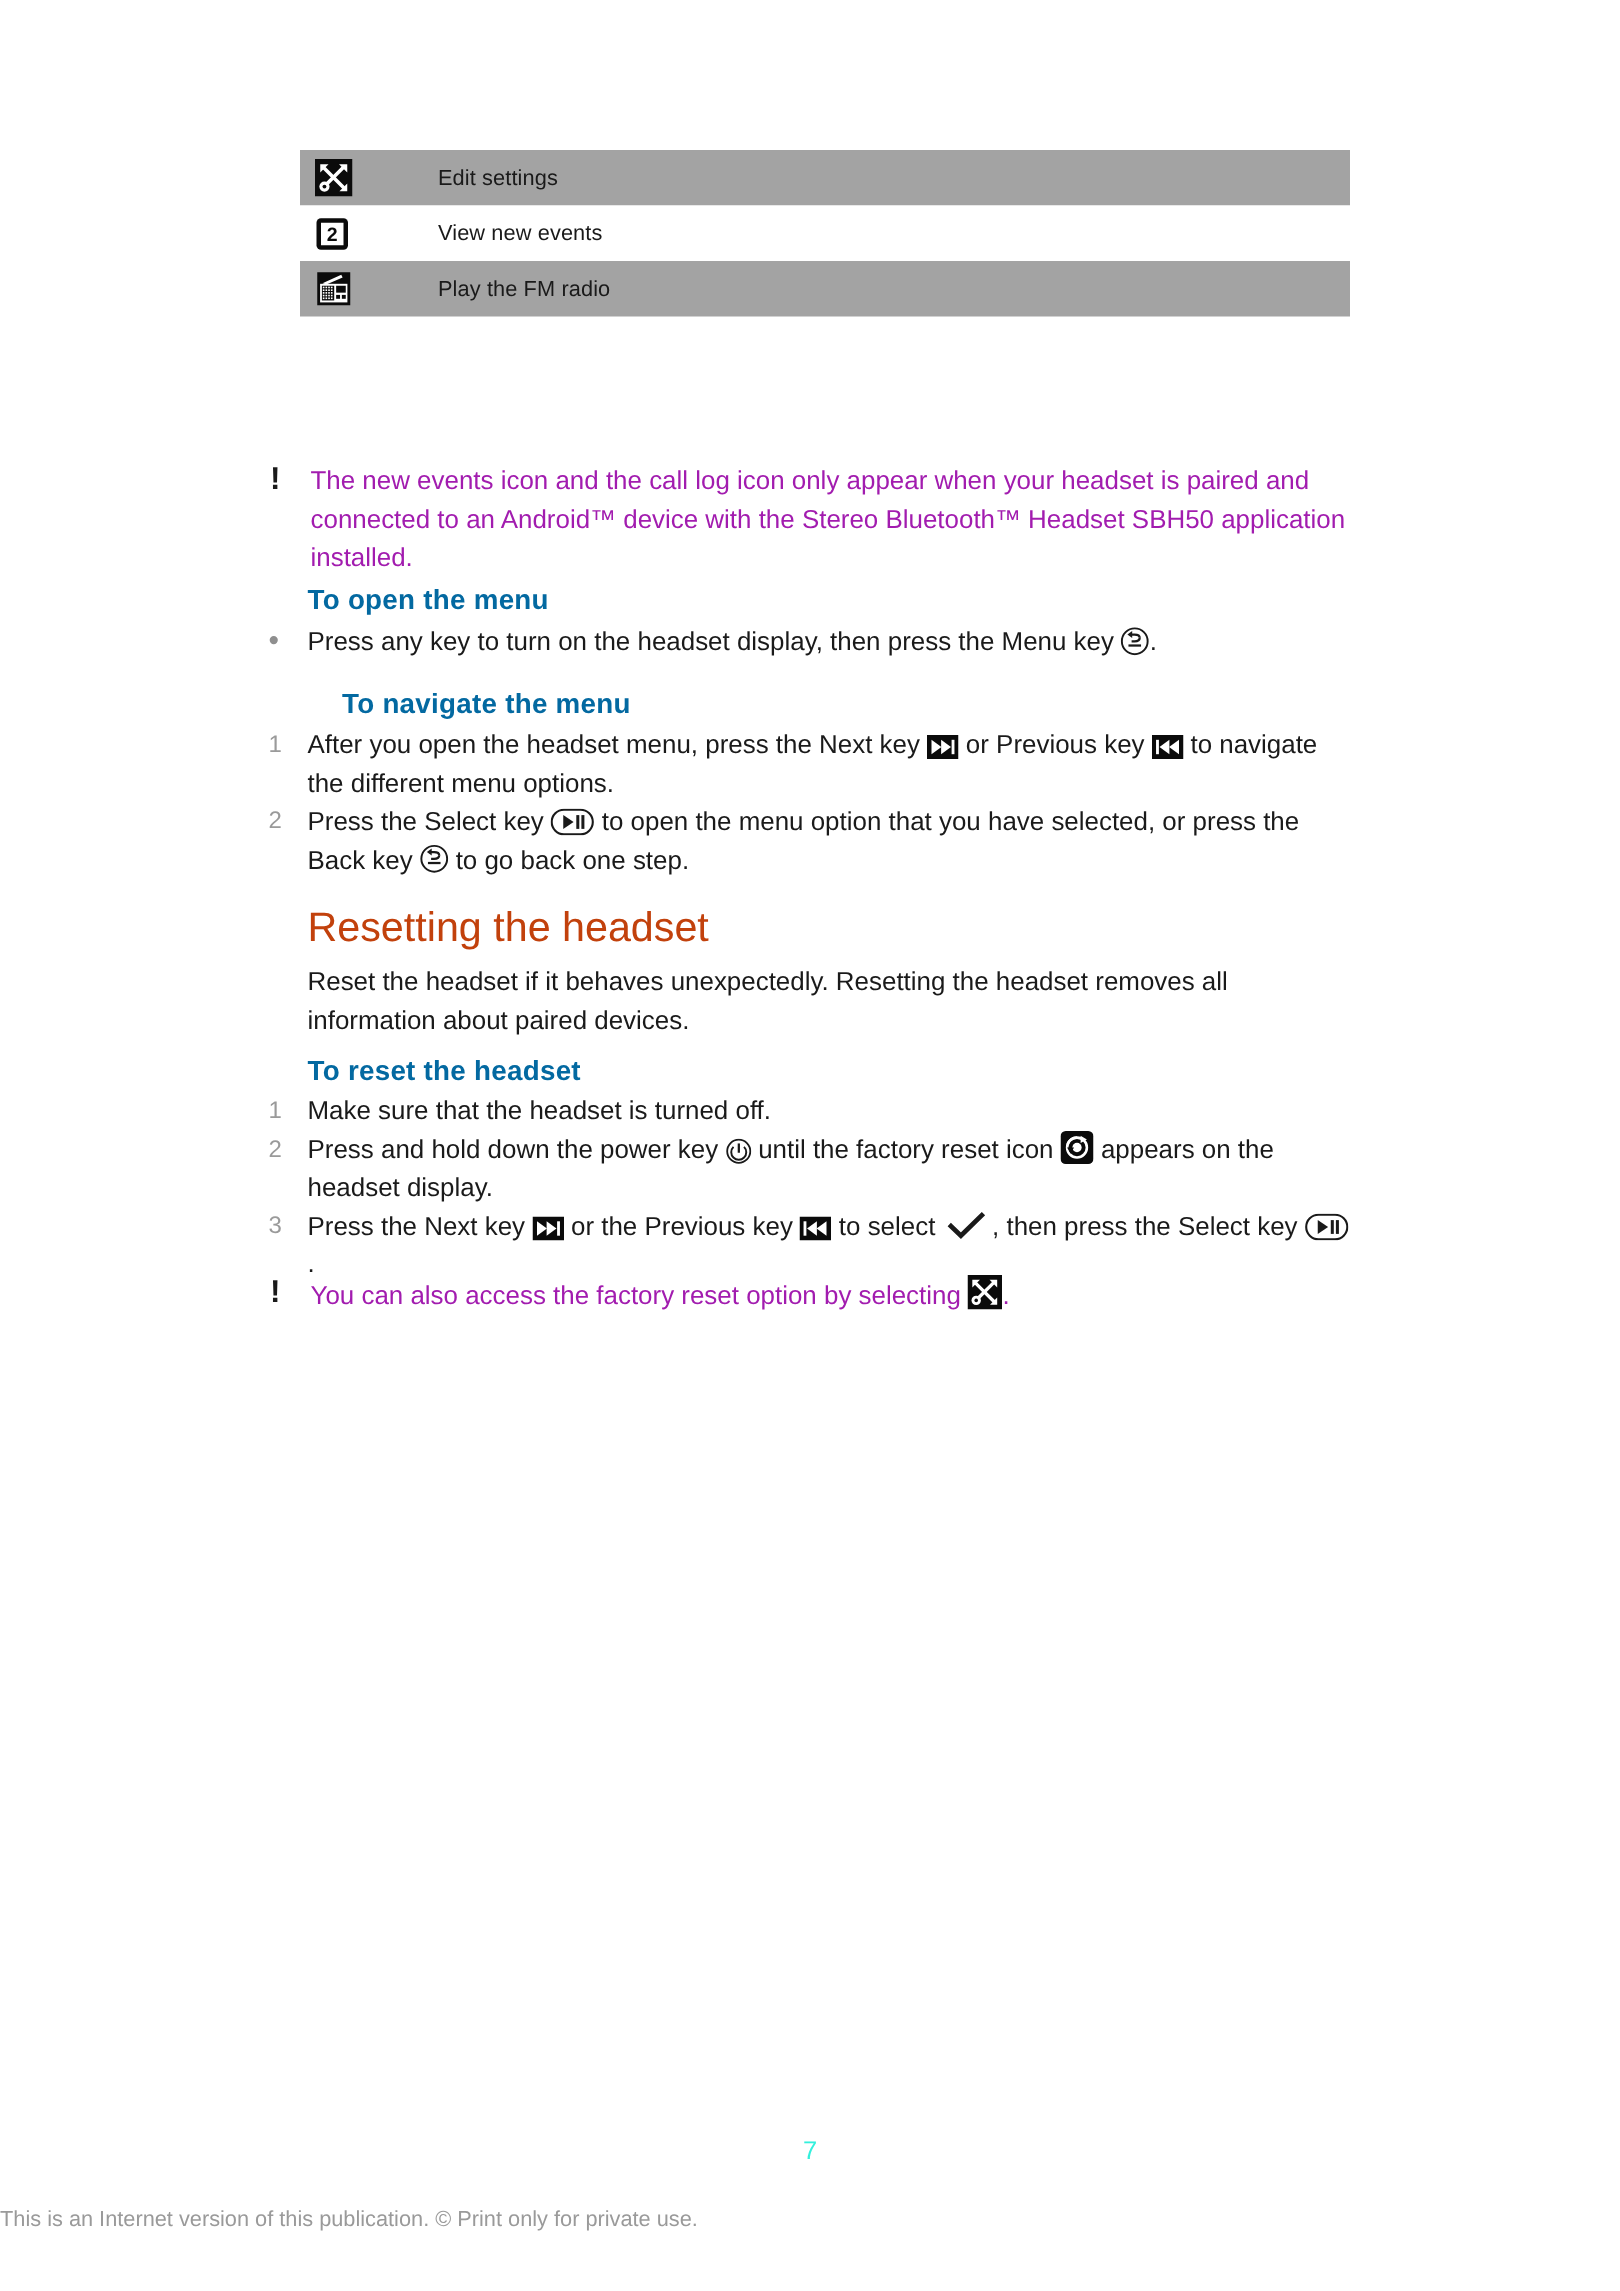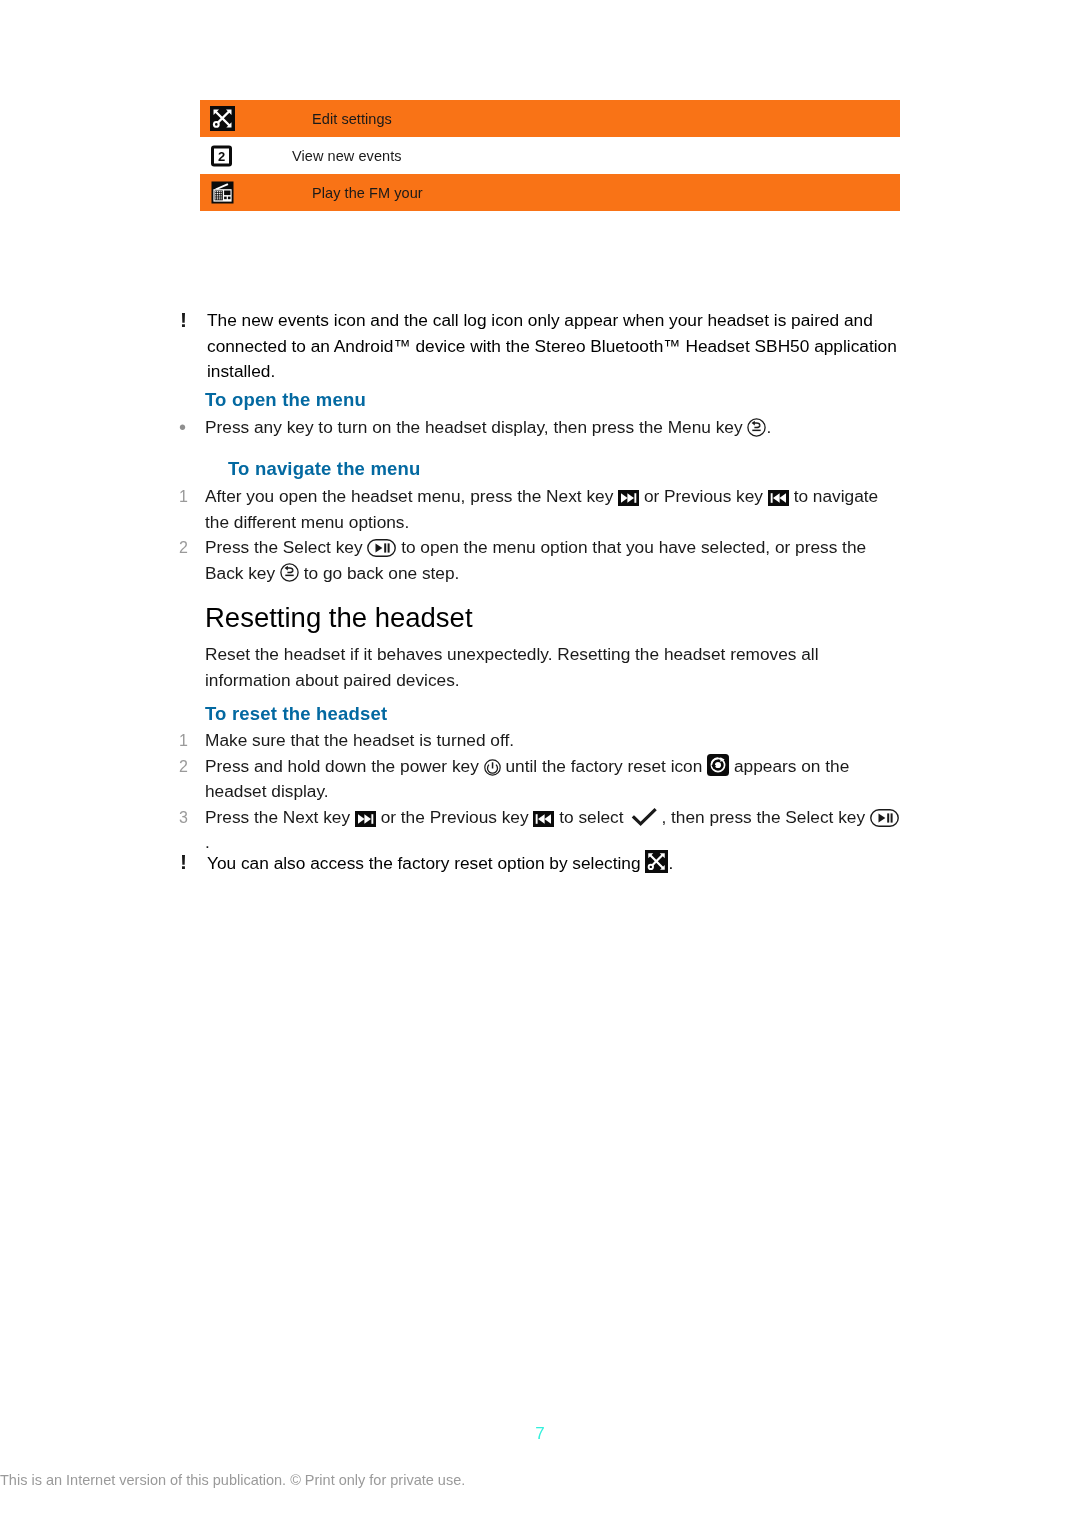--- a/index.html
+++ b/index.html
@@ -30,21 +30,21 @@
     left: 200px;
     top: 100px;
     width: 700px;
   }
   .icon-row {
     height: 37px;
     display: flex;
     align-items: center;
     background: #ffffff;
   }
-  .icon-row.shaded { background: #f97316; gap: 20px; }
+  .icon-row.shaded { background: #a3a3a3; }
   .icon-cell-icon {
     width: 92px;
     padding-left: 10px;
     box-sizing: border-box;
     display: flex;
     align-items: center;
   }
   .icon-cell-text {
     font-size: 14.5px;
     color: #1a1a1a;
@@ -64,39 +64,39 @@
     padding-left: 8px;
     box-sizing: border-box;
     font-size: 21px;
     font-weight: bold;
     line-height: 24px;
     color: #1a1a1a;
   }
   .note-text {
     font-size: 17.3px;
     line-height: 25.5px;
-    color: #000000;
+    color: #a21caf;
     width: 695px;
   }
 
   
   .sub-head {
     position: absolute;
     left: 205px;
     font-size: 18.5px;
     font-weight: bold;
     color: #0369a1;
     letter-spacing: .01em;
   }
   .big-head {
     position: absolute;
     left: 205px;
     font-size: 27.5px;
     font-weight: normal;
-    color: #000000;
+    color: #c2410c;
   }
 
   
   .para {
     position: absolute;
     left: 205px;
     width: 690px;
     font-size: 17.3px;
     line-height: 25.5px;
     color: #1a1a1a;
@@ -220,21 +220,21 @@
               <rect x="7" y="18.3" width="1.1" height="1.1"></rect>
             <rect x="8.8" y="18.3" width="1.1" height="1.1"></rect>
               <rect x="10.6" y="18.3" width="1.1" height="1.1"></rect>
           </g>
           <rect x="14.1" y="10.5" width="6.4" height="4.6" fill="#0b0b0b"></rect>
           <rect x="14.1" y="16.6" width="2.6" height="2.6" fill="#0b0b0b"></rect>
           <rect x="17.9" y="16.6" width="2.6" height="2.6" fill="#0b0b0b"></rect>
         </svg>
       </span>
     </div>
-    <div class="icon-cell-text">Play the FM your</div>
+    <div class="icon-cell-text">Play the FM radio</div>
   </div>
 </div>
 
 <div class="note" style="left:172px; top:308px; width:730px;">
   <div class="note-bang">!</div>
   <div class="note-text">The new events icon and the call log icon only appear when your headset is paired and connected to an Android™ device with the Stereo Bluetooth™ Headset SBH50 application installed.</div>
 </div>
 
 <div class="sub-head" style="top:389px;">To open the menu</div>
 

